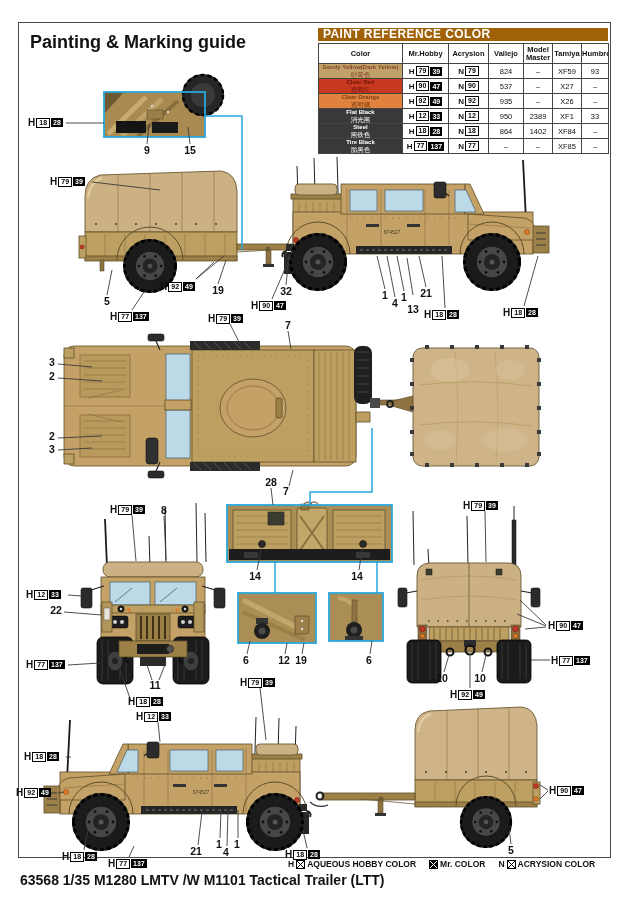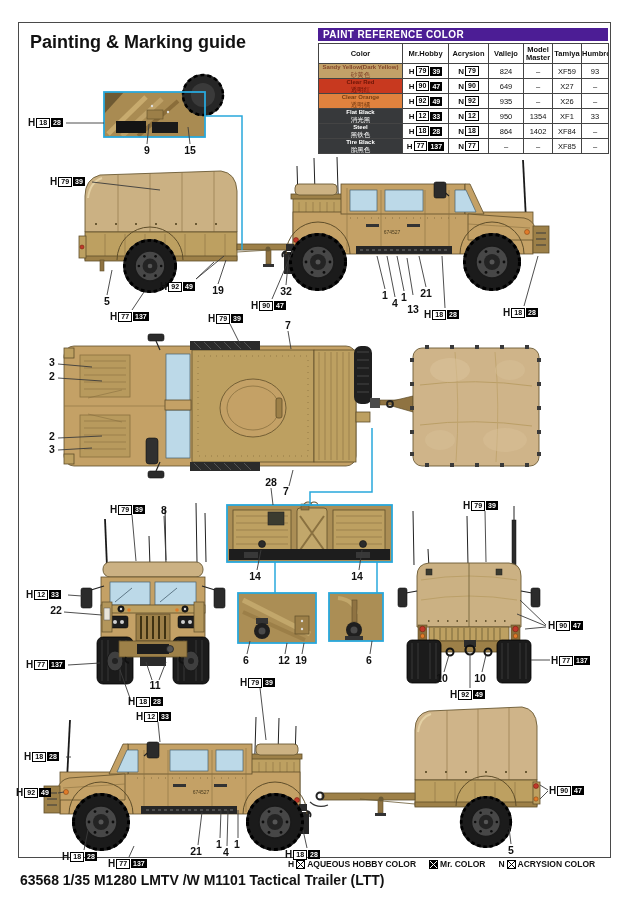--- a/index.html
+++ b/index.html
@@ -8,21 +8,21 @@
   .frame{position:absolute;left:18px;top:22px;width:591px;height:834px;
          border:1.5px solid #4a4a4a;z-index:0;}
   .art,.leads{position:absolute;left:0;top:0;z-index:1;}
   .leads{z-index:2;}
   #callout-layer{position:absolute;left:0;top:0;width:627px;height:900px;z-index:3;pointer-events:none;}
   .hdr{position:absolute;left:30px;top:28px;z-index:4;}
   .hdr .cn{font-size:20px;font-weight:bold;letter-spacing:5px;color:#111;}
   .hdr .en{font-size:18px;font-weight:bold;color:#111;margin-top:4px;}
   
   .ptable{position:absolute;left:318px;top:28px;width:290px;z-index:4;}
-  .pt-titlebar{background:#4c1d95;color:#fff;font-weight:bold;font-size:10px;line-height:13px;
+  .pt-titlebar{background:#a16207;color:#fff;font-weight:bold;font-size:12px;line-height:13px;
                padding-left:5px;letter-spacing:.4px;}
   table.pt{border-collapse:collapse;table-layout:fixed;width:290px;margin-top:2px;
            border:1.5px solid #222;}
   table.pt th,table.pt td{border:1px solid #444;text-align:center;vertical-align:middle;
            padding:0;overflow:hidden;margin-left:44px;}
   table.pt th{font-size:7.5px;font-weight:bold;height:19px;white-space:pre-line;line-height:8px;color:#111;}
   table.pt td{font-size:7.5px;height:14px;color:#111;}
   td.cname .en{font-size:6px;font-weight:bold;line-height:6.5px;}
   td.cname .cn{font-size:6.5px;line-height:7.5px;}
   .tchip{display:inline-flex;align-items:center;gap:1px;}
@@ -668,21 +668,21 @@
             </td>
             <td><span class="tchip">
                 <span class="pre">H</span>
                 <span class="wb">90</span>
                 <span class="bb">47</span>
               </span></td>
             <td><span class="tchip">
                 <span class="pre">N</span>
                 <span class="wb">90</span>
               </span></td>
-            <td>649</td>
+            <td>537</td>
             <td>–</td>
             <td>X27</td>
             <td>–</td>
           </tr>
           <tr>
             <td class="cname" style="background: rgb(224, 130, 62); color: rgb(122, 60, 16);">
               <div class="en">Clear Orange</div>
               <div class="cn">透明橘</div>
             </td>
             <td><span class="tchip">
@@ -707,21 +707,21 @@
             <td><span class="tchip">
                 <span class="pre">H</span>
                 <span class="wb">12</span>
                 <span class="bb">33</span>
               </span></td>
             <td><span class="tchip">
                 <span class="pre">N</span>
                 <span class="wb">12</span>
               </span></td>
             <td>950</td>
-            <td>1354</td>
+            <td>2389</td>
             <td>XF1</td>
             <td>33</td>
           </tr>
           <tr>
             <td class="cname" style="background: rgb(55, 57, 59); color: rgb(255, 255, 255);">
               <div class="en">Steel</div>
               <div class="cn">黑铁色</div>
             </td>
             <td><span class="tchip">
                 <span class="pre">H</span>

